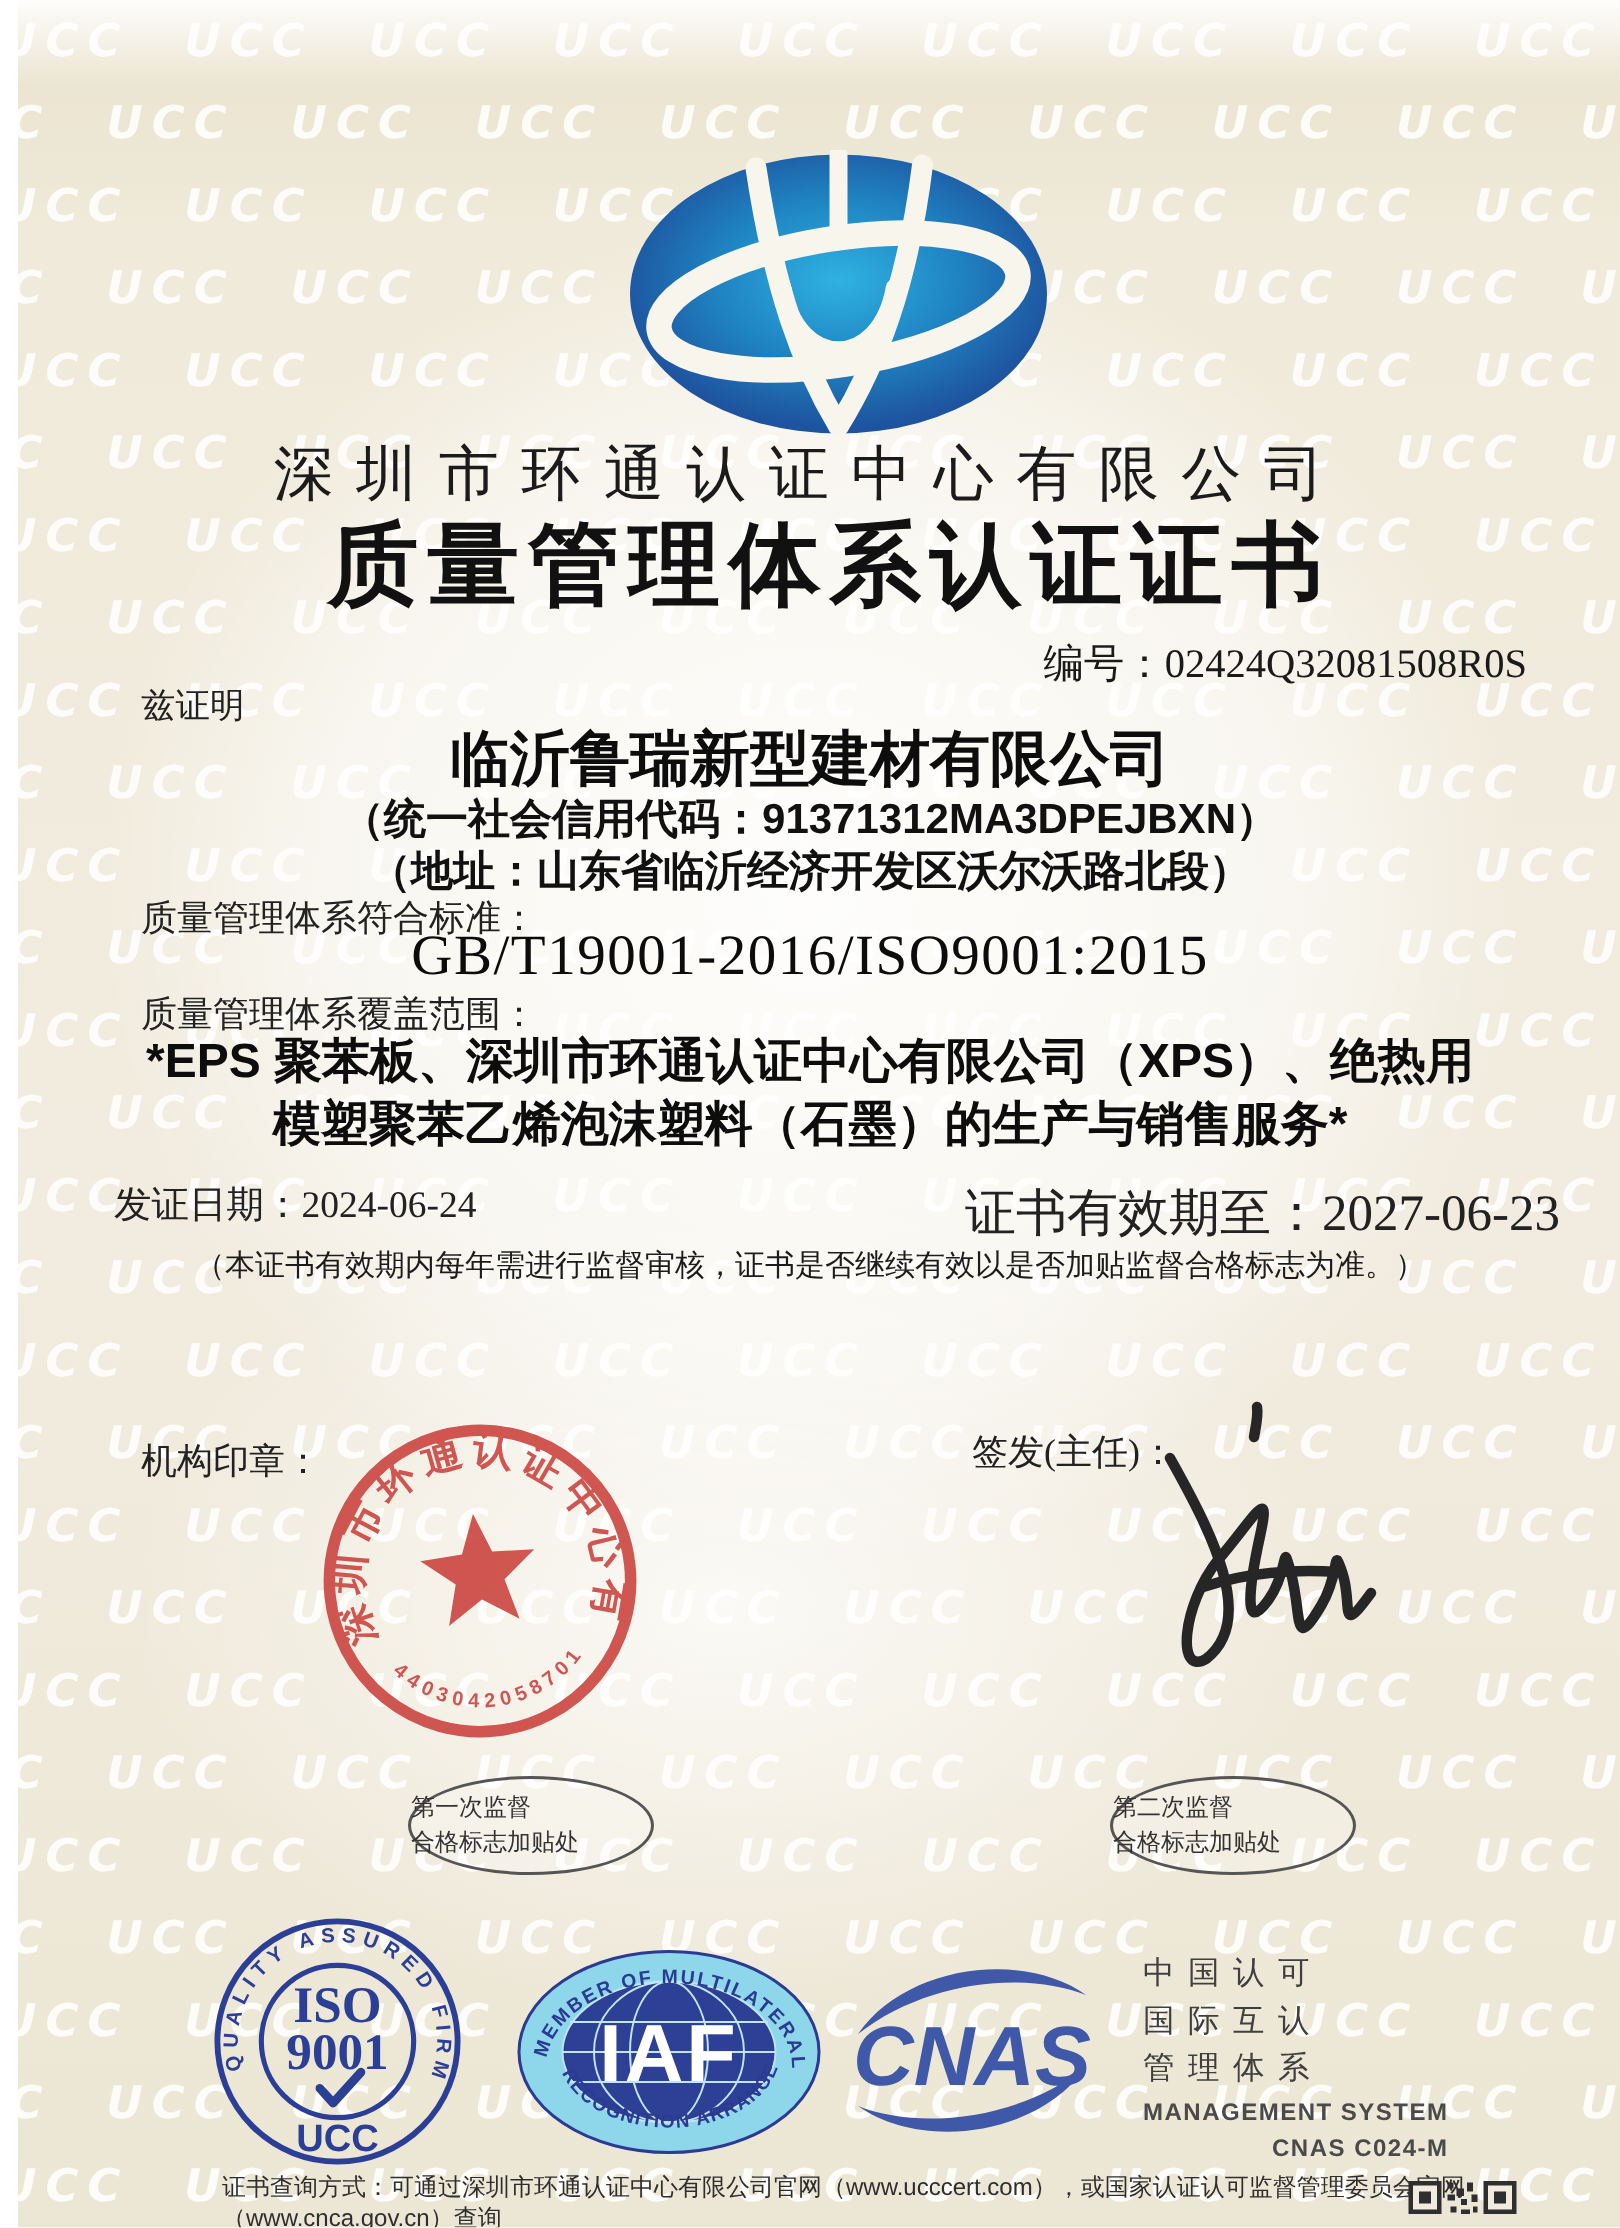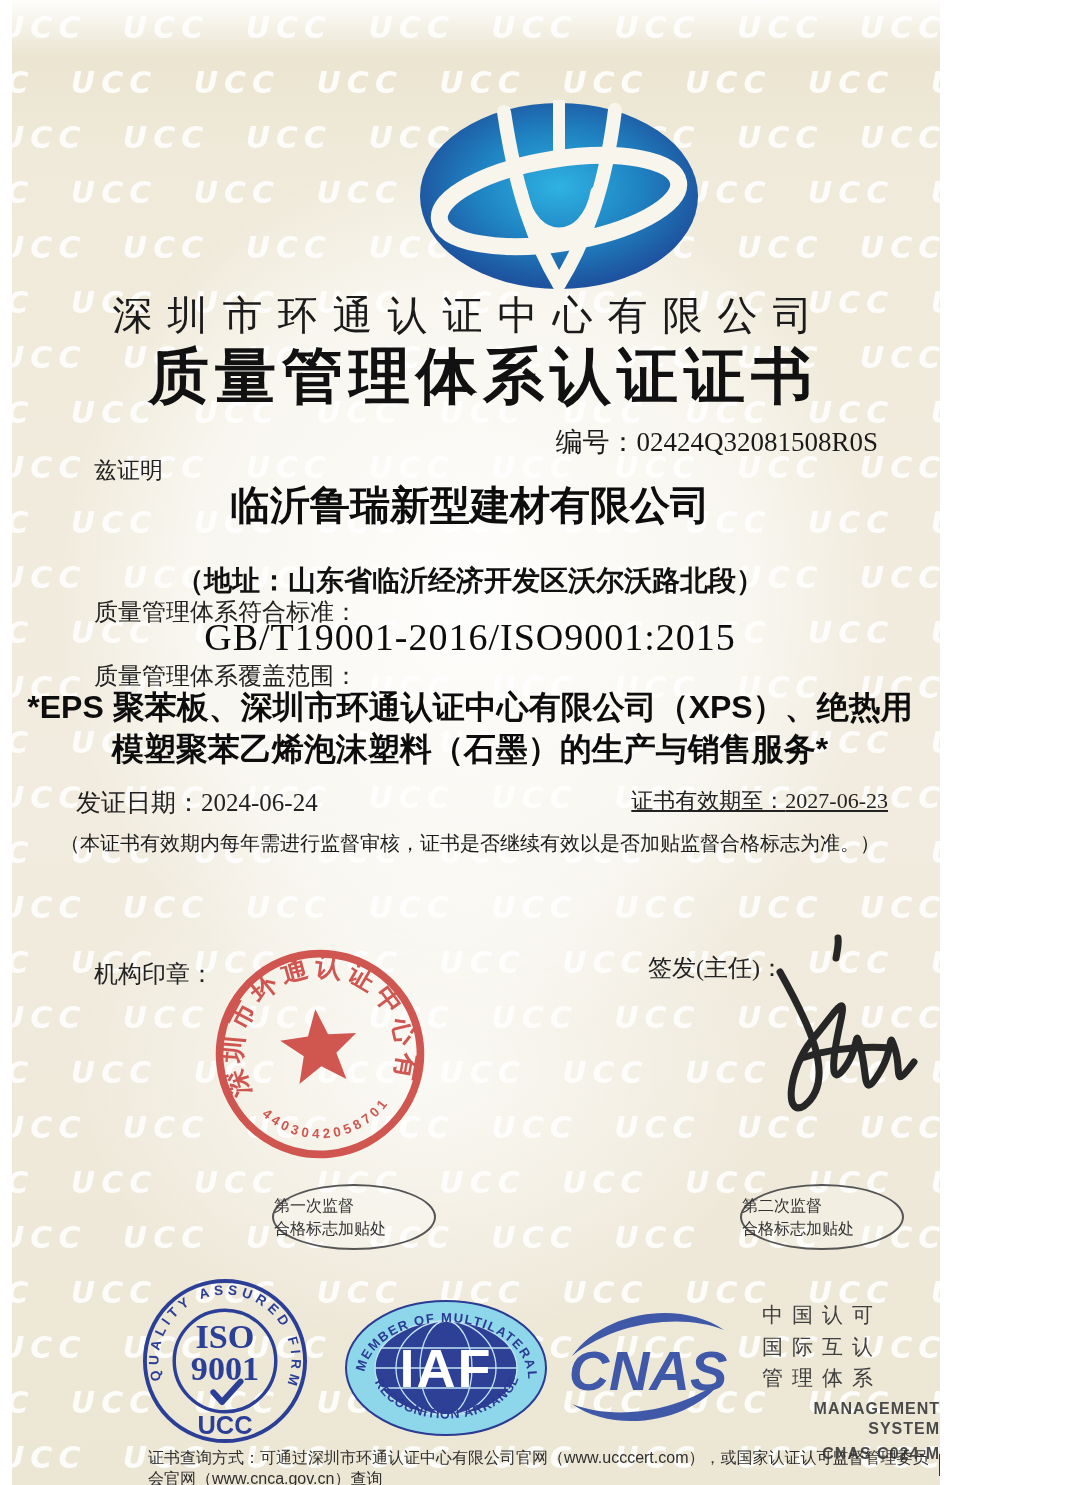--- a/index.html
+++ b/index.html
@@ -1,17 +1,17 @@
 <!DOCTYPE html>
 <html><head>
 <meta charset="utf-8">
 <style>
   html,body{margin:0;padding:0;background:#ffffff;}
   .page{
-    position:relative;width:940px;height:1485px;overflow:hidden;
+    position:relative;width:1080px;height:1485px;overflow:hidden;
     background:linear-gradient(180deg,#e8e1cb 0%,#efead9 10%,#f1ecdf 55%,#ece6d4 100%);
     font-family:"Liberation Serif","DejaVu Serif",serif;color:#222;
   }
   
   .wm{position:absolute;inset:0;z-index:1;overflow:hidden;}
   .wm-row{white-space:nowrap;font-family:"DejaVu Sans","Liberation Sans",sans-serif;
     font-style:italic;font-weight:bold;font-size:30px;line-height:55px;
     letter-spacing:6px;word-spacing:20px;color:rgba(255,255,255,0.85);}
   .wm-row:nth-child(even){margin-left:-52px;}
   .wash{position:absolute;inset:0;z-index:2;pointer-events:none;
@@ -30,21 +30,21 @@
   .certify{left:94px;top:455px;font-size:23px;}
   .company{top:478px;font-size:40px;font-weight:bold;color:#0d0d0d;}
   .credit{top:527px;font-size:28px;font-weight:bold;color:#111;}
   .addr{top:562px;font-size:28px;font-weight:bold;color:#111;}
   .std-label{left:94px;top:596px;font-size:24px;}
   .std{top:615px;font-size:38px;font-weight:normal;letter-spacing:1px;color:#0c0c0c;}
   .scope-label{left:94px;top:660px;font-size:24px;}
   .scope1{top:686px;font-size:32px;font-weight:bold;color:#0d0d0d;}
   .scope2{top:728px;font-size:32px;font-weight:bold;color:#0d0d0d;}
   .issue{left:76px;top:786px;font-size:25px;}
-  .valid{right:52px;top:786px;font-size:22px;text-decoration:underline;}
+  .valid{right:40px;top:786px;font-size:34px;}
   .note{top:830px;font-size:20px;color:#1c1c1c;}
   .seal-label{left:94px;top:958px;font-size:24px;}
   .seal-wrap{left:210px;top:944px;width:220px;height:220px;transform:rotate(-6deg);opacity:.9;}
   .sign-label{left:648px;top:952px;font-size:24px;}
   .sig-wrap{left:742px;top:930px;}
   .oval{top:1184px;width:160px;height:62px;border:2px solid #555;border-radius:50%;
     display:flex;flex-direction:column;justify-content:center;align-items:flex-start;
     font-size:16px;color:#333;line-height:1.45;background:rgba(255,255,255,.25);}
   .oval1{left:272px;} .oval2{left:740px;}
   .badge-iso{left:142px;top:1278px;}
@@ -118,20 +118,21 @@
 
     <div class="abs ctr hei org-name">深圳市环通认证中心有限公司</div>
     <div class="abs ctr hei cert-title">质量管理体系认证证书</div>
 
     <div class="abs cert-no">
       <span>编号：</span><span>02424Q32081508R0S</span>
     </div>
 
     <div class="abs certify">兹证明</div>
     <div class="abs ctr hei company">临沂鲁瑞新型建材有限公司</div>
+    <div class="abs ctr hei credit">（统一社会信用代码：91371312MA3DPEJBXN）</div>
     <div class="abs ctr hei addr">（地址：山东省临沂经济开发区沃尔沃路北段）</div>
 
     <div class="abs std-label">质量管理体系符合标准：</div>
     <div class="abs ctr std">GB/T19001-2016/ISO9001:2015</div>
 
     <div class="abs scope-label">质量管理体系覆盖范围：</div>
     <div class="abs ctr hei scope1">*EPS 聚苯板、深圳市环通认证中心有限公司（XPS）、绝热用</div>
     <div class="abs ctr hei scope2">模塑聚苯乙烯泡沫塑料（石墨）的生产与销售服务*</div>
 
     <div class="abs issue">

